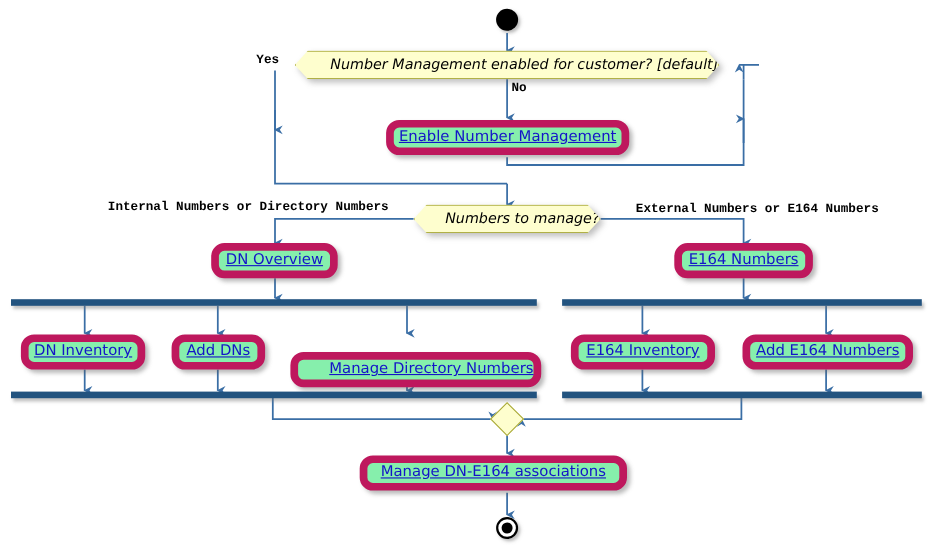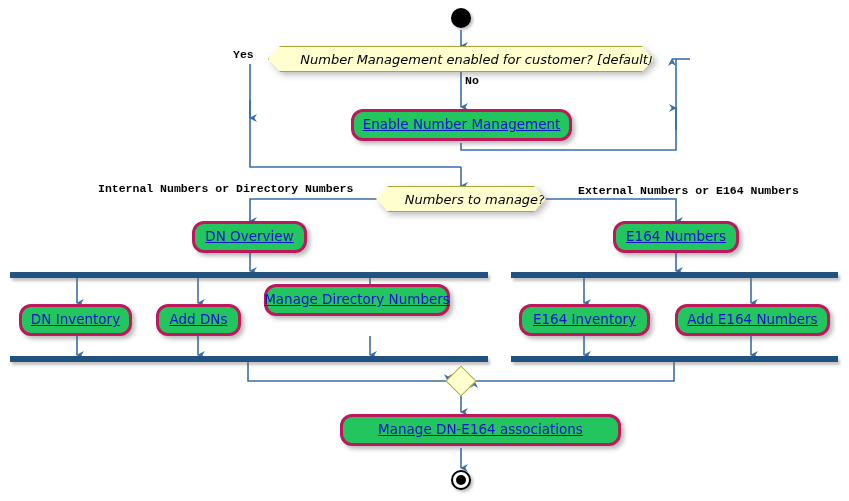--- a/index.html
+++ b/index.html
@@ -24,22 +24,22 @@
     top: 0;
     width: 849px;
     height: 501px;
   }
   .node {
     position: absolute;
     box-sizing: border-box;
   }
   
   .activity {
-    background: #22c55e;
-    border: 3px solid #be185d;
+    background: #86efac;
+    border: 7px solid #be185d;
     border-radius: 12px;
     box-shadow: 3px 3px 4px rgba(90,90,90,0.42);
     display: flex;
     align-items: center;
     justify-content: center;
     height: 32px;
   }
   .activity .label {
     color: #1414C8;
     text-decoration: underline;
@@ -237,39 +237,39 @@
   <div class="bar" style="left:511px; top:272px; width:327px;"></div>
 
   <div class="node activity" style="left:19px; top:304px; width:113px;">
     <span class="label">DN Inventory</span>
   </div>
 
   <div class="node activity" style="left:156px; top:304px; width:85px;">
     <span class="label">Add DNs</span>
   </div>
 
-  <div class="node activity" style="left:264px; top:284px; width:186px;">
+  <div class="node activity" style="left:264px; top:320px; width:228px;justify-content:flex-end;">
     <span class="label">Manage Directory Numbers</span>
   </div>
 
   <div class="node activity" style="left:519px; top:304px; width:131px;">
     <span class="label">E164 Inventory</span>
   </div>
 
   <div class="node activity" style="left:675px; top:304px; width:155px;">
     <span class="label">Add E164 Numbers</span>
   </div>
 
   <div class="bar" style="left:10px; top:356px; width:478px;"></div>
 
   <div class="bar" style="left:511px; top:356px; width:327px;"></div>
 
   <div class="merge-diamond" style="left:450px; top:370px;"></div>
 
-  <div class="node activity" style="left:340px; top:414px; width:281px;">
+  <div class="node activity" style="left:327px; top:414px; width:243px;">
     <span class="label">Manage DN-E164 associations</span>
   </div>
 
   <div class="end-node" style="left:451px; top:470px;">
     <span class="inner"></span>
   </div>
 
 </div>
 
 </body></html>

